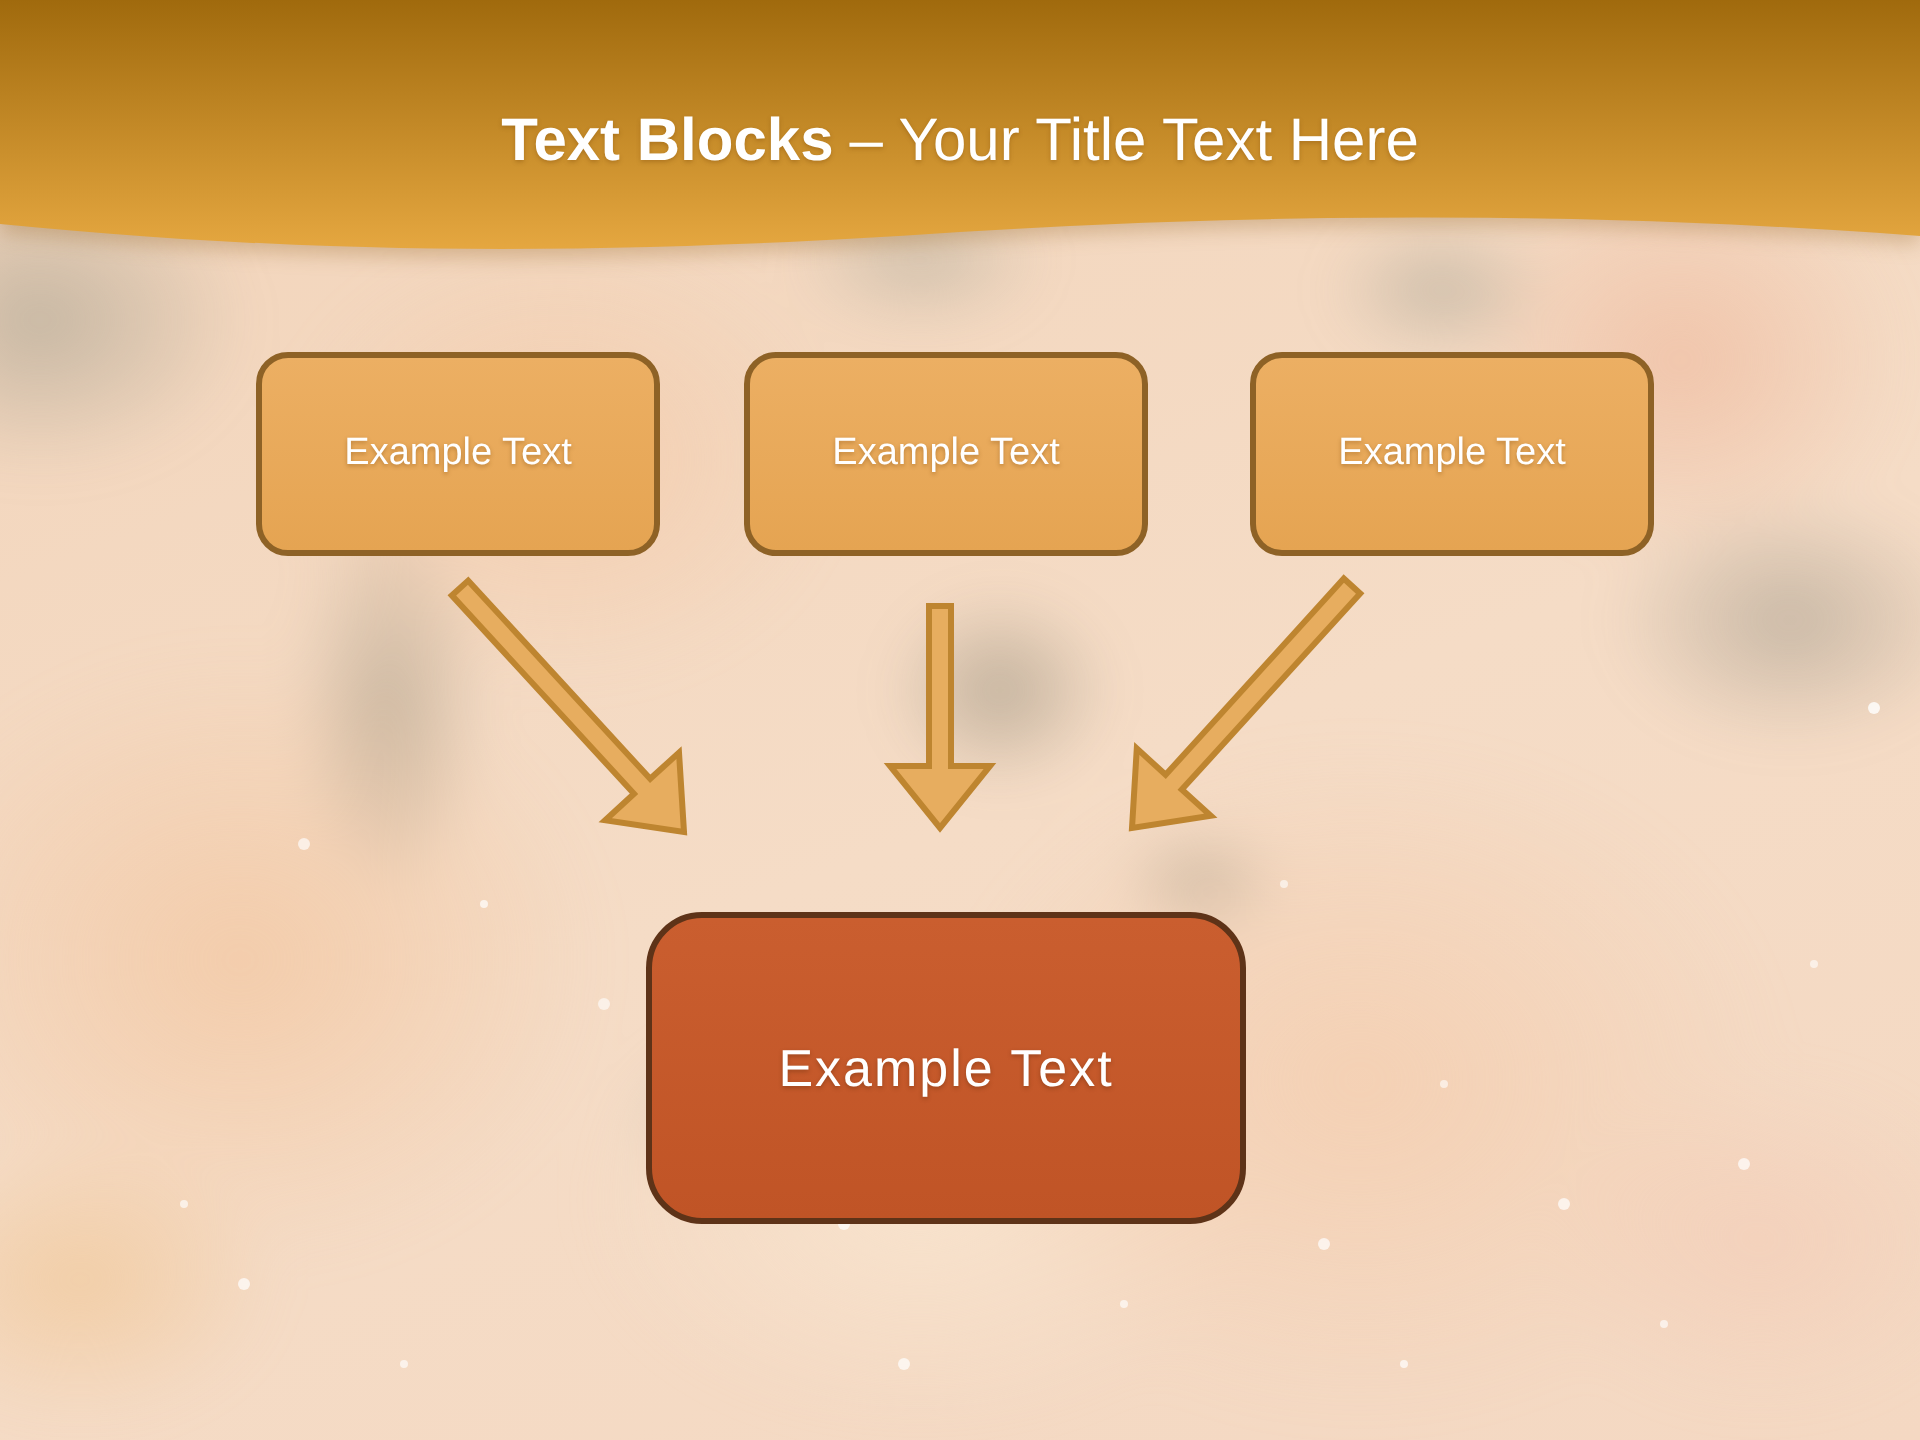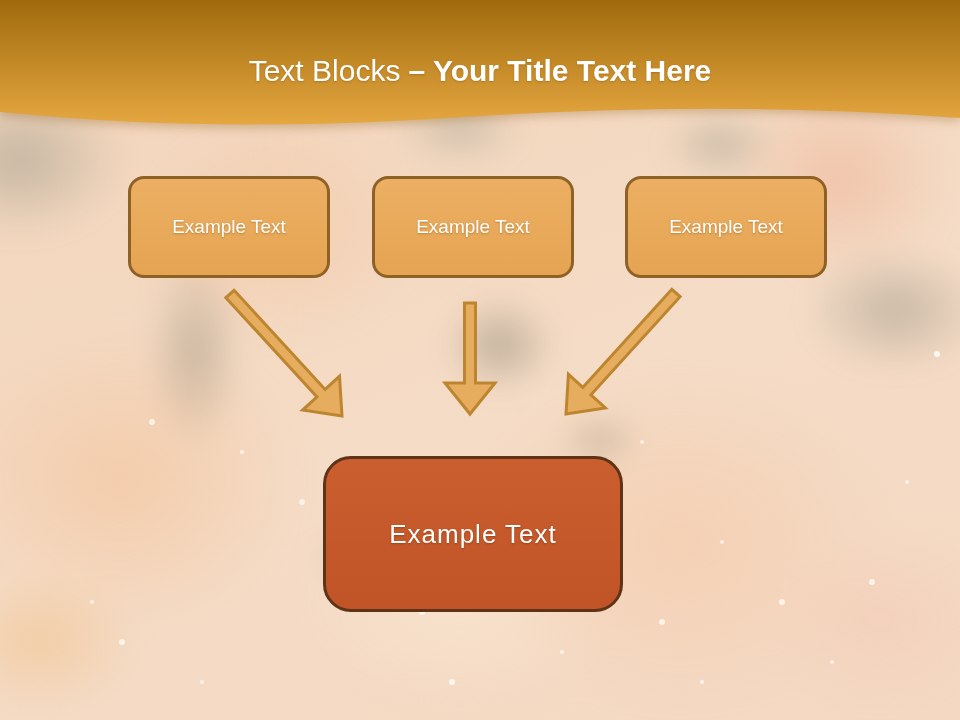--- a/index.html
+++ b/index.html
@@ -50,22 +50,22 @@
   
   .header-svg{
     position:absolute;left:0;top:0;
     filter:drop-shadow(0 4px 5px rgba(140,90,20,.30));
   }
   .slide-title{
     position:absolute;left:0;right:0;top:54px;text-align:center;
     color:#fff;font-size:30px;line-height:34px;
     text-shadow:0 1px 2px rgba(120,70,10,.35);
   }
-  .slide-title .t-bold{font-weight:400;}
-  .slide-title .t-rest{font-weight:700;margin-left:8px;}
+  .slide-title .t-bold{font-weight:700;}
+  .slide-title .t-rest{font-weight:400;margin-left:8px;}
   
   .tbox{
     position:absolute;width:202px;height:102px;box-sizing:border-box;
     border:3px solid #8E6226;border-radius:16px;
     background:linear-gradient(180deg,#ECAF63 0%,#E5A452 100%);
     display:flex;align-items:center;justify-content:center;
     color:#fff;font-size:19px;
     text-shadow:0 1px 2px rgba(130,80,20,.45);
   }
   .tbox1{left:128px;top:176px;}

